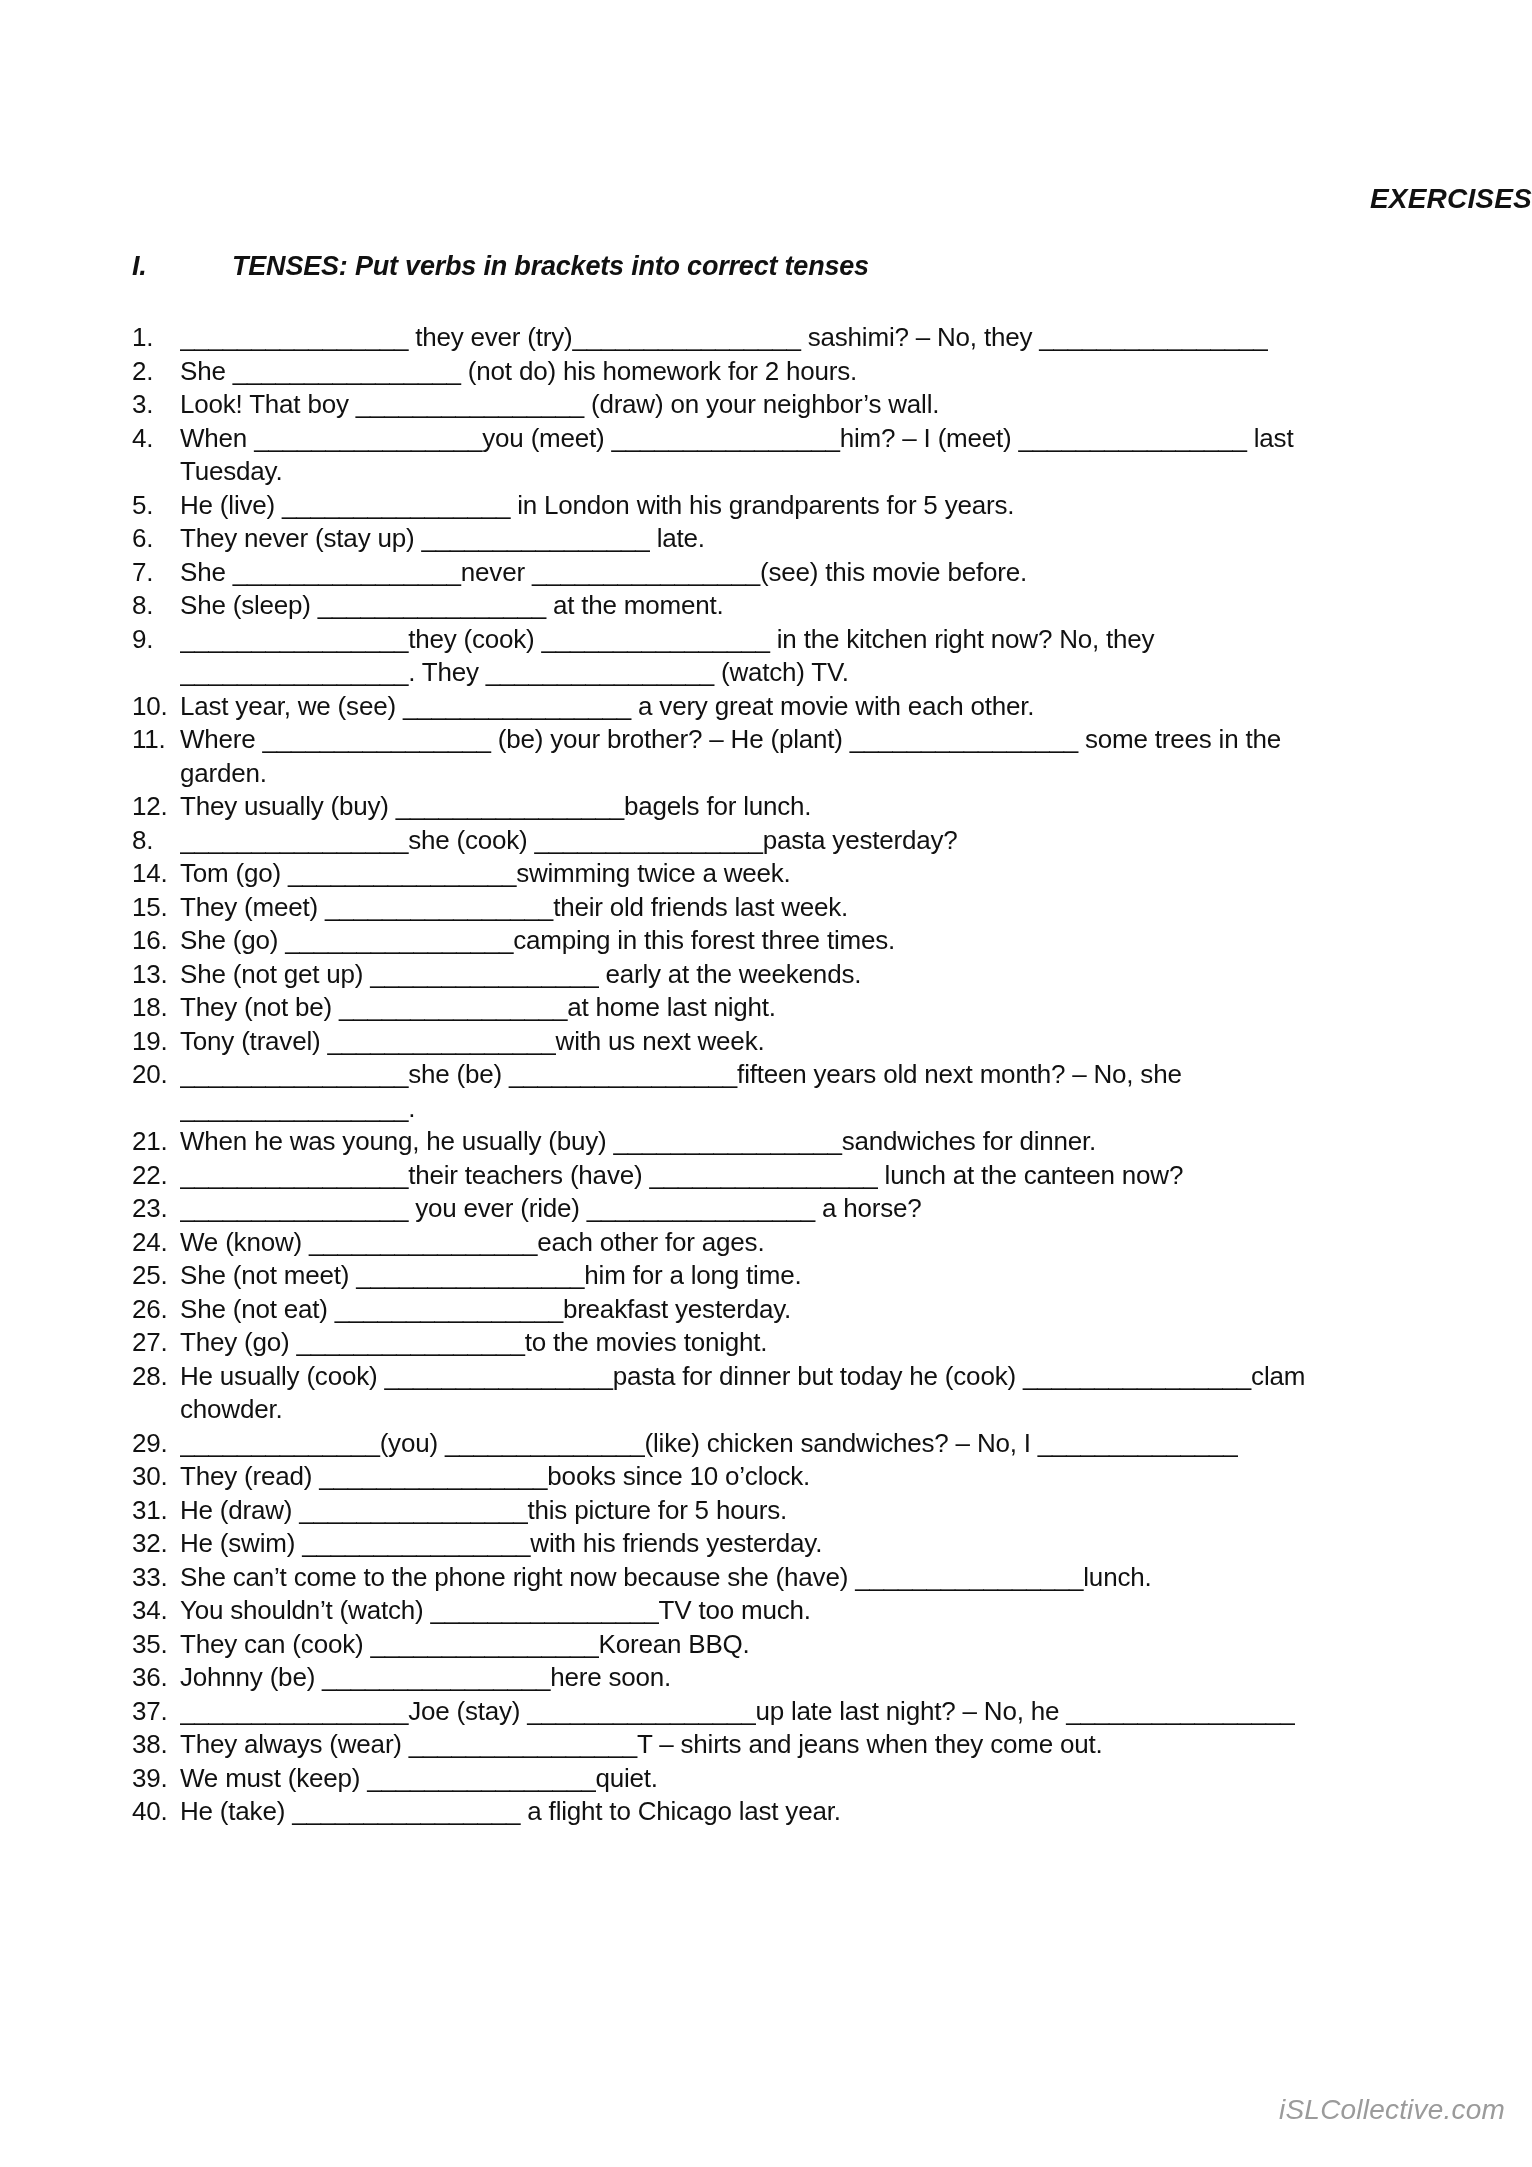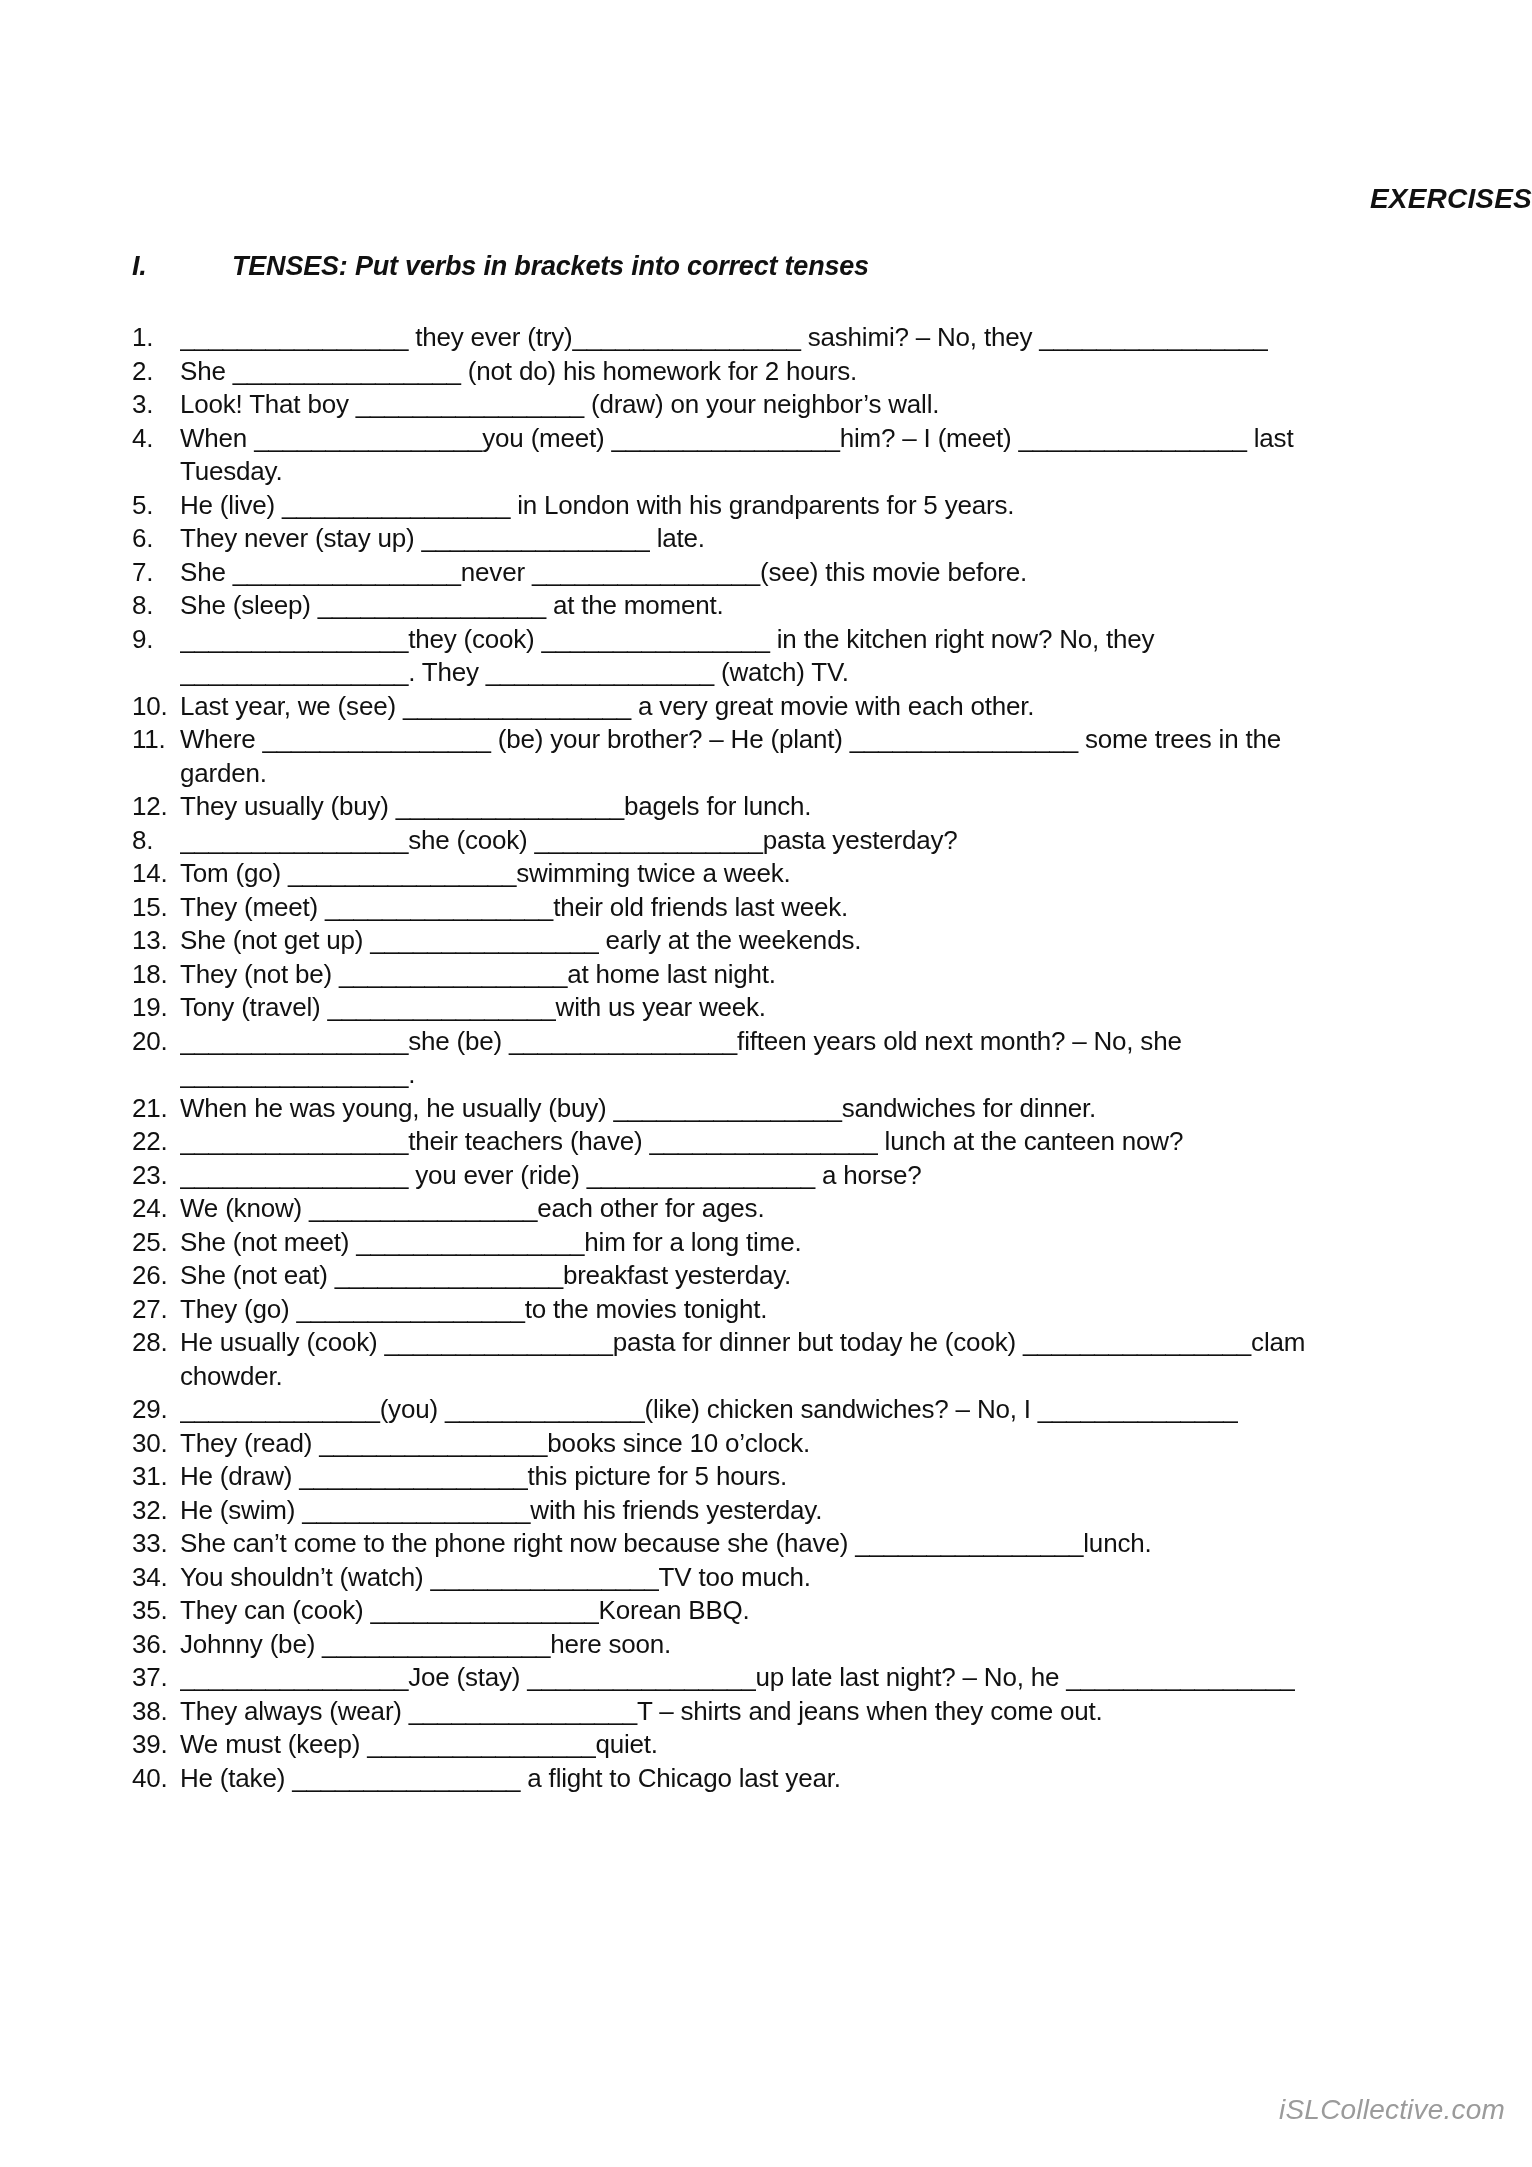--- a/index.html
+++ b/index.html
@@ -144,30 +144,34 @@
       </div>
       <div class="item">
         <span class="num">14.</span>
         <span class="txt">Tom (go) ________________swimming twice a week.</span>
       </div>
       <div class="item">
         <span class="num">15.</span>
         <span class="txt">They (meet) ________________their old friends last week.</span>
       </div>
       <div class="item">
+        <span class="num">16.</span>
+        <span class="txt">She (go) ________________camping in this forest three times.</span>
+      </div>
+      <div class="item">
         <span class="num">13.</span>
         <span class="txt">She (not get up) ________________ early at the weekends.</span>
       </div>
       <div class="item">
         <span class="num">18.</span>
         <span class="txt">They (not be) ________________at home last night.</span>
       </div>
       <div class="item">
         <span class="num">19.</span>
-        <span class="txt">Tony (travel) ________________with us year week.</span>
+        <span class="txt">Tony (travel) ________________with us next week.</span>
       </div>
       <div class="item">
         <span class="num">20.</span>
         <span class="txt">________________she (be) ________________fifteen years old next month? – No, she
 ________________.</span>
       </div>
       <div class="item">
         <span class="num">21.</span>
         <span class="txt">When he was young, he usually (buy) ________________sandwiches for dinner.</span>
       </div>

